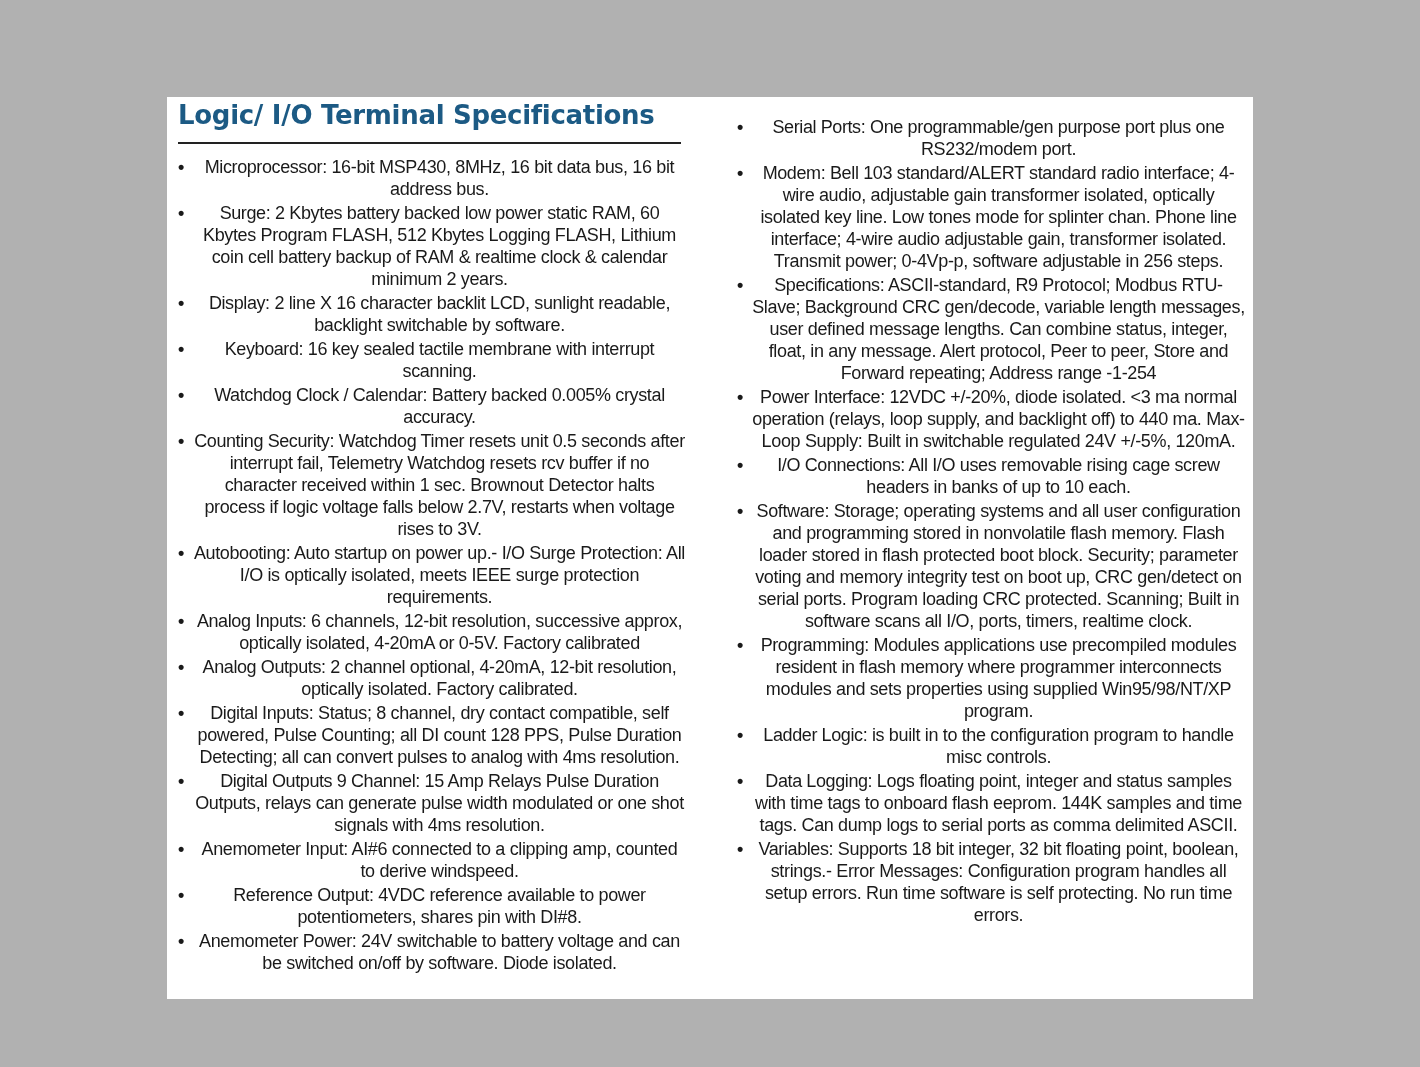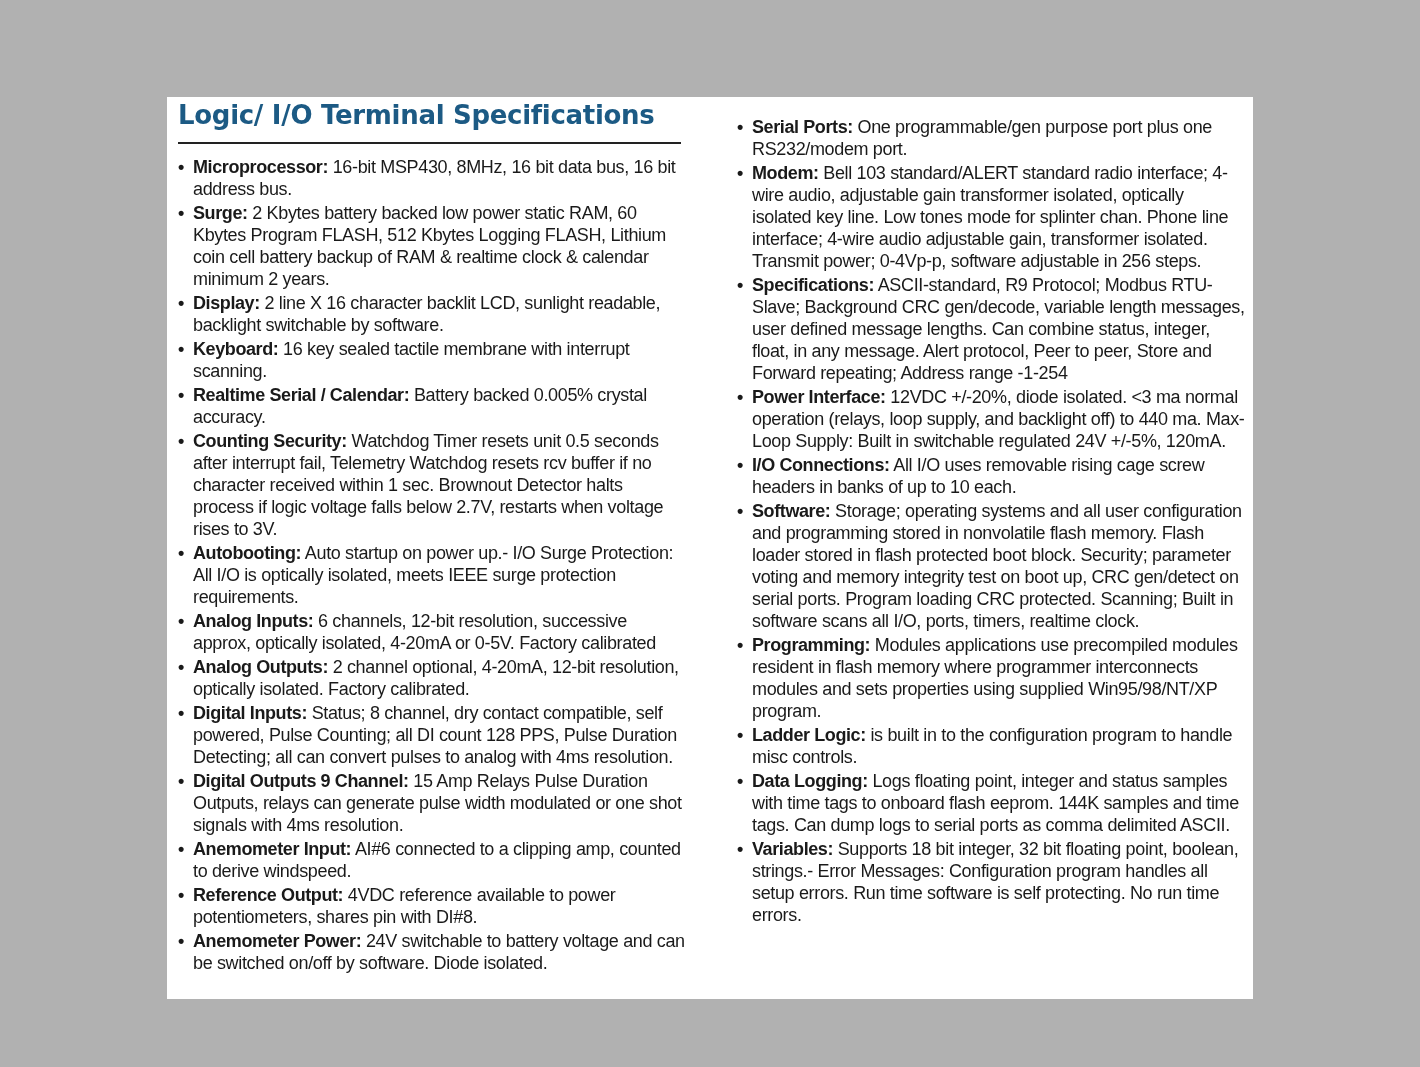--- a/index.html
+++ b/index.html
@@ -15,20 +15,21 @@
       font-family: "Liberation Sans", sans-serif;
       color: #1a1a1a;
     }
     .sheet {
       position: absolute;
       left: 167px;
       top: 97px;
       width: 1086px;
       height: 902px;
       background: #ffffff;
+      text-align: center;
     }
     .title {
       position: absolute;
       left: 11px;
       top: 3px;
       margin: 0;
       font-family: "DejaVu Sans", sans-serif;
       font-size: 26px;
       font-weight: bold;
       color: #1c5a84;
@@ -67,37 +68,37 @@
       padding-left: 17px;
       margin: 0 0 2px 0;
     }
     .bullet {
       position: absolute;
       left: 2px;
       top: 0;
       font-weight: bold;
     }
     .spec-label {
-      font-weight: bold;
+      font-weight: normal;
       letter-spacing: -0.4px;
     }
   </style>
 </head>
 <body>
 
 <div class="sheet">
   <h1 class="title">Logic/ I/O Terminal Specifications</h1>
   <div class="title-rule"></div>
 
   <ul class="col col-left">
     <li class="spec"><span class="bullet">•</span><span class="spec-label">Microprocessor:</span><span> 16-bit MSP430, 8MHz, 16 bit data  bus, 16 bit address bus.</span></li>
     <li class="spec"><span class="bullet">•</span><span class="spec-label">Surge:</span><span> 2 Kbytes battery backed low power static RAM, 60 Kbytes Program FLASH, 512 Kbytes  Logging FLASH, Lithium coin cell battery backup of  RAM &amp; realtime clock &amp; calendar minimum 2 years.</span></li>
     <li class="spec"><span class="bullet">•</span><span class="spec-label">Display:</span><span> 2 line X 16 character backlit LCD,  sunlight readable, backlight switchable by software.</span></li>
     <li class="spec"><span class="bullet">•</span><span class="spec-label">Keyboard:</span><span> 16 key sealed tactile membrane with interrupt scanning.</span></li>
-    <li class="spec"><span class="bullet">•</span><span class="spec-label">Realtime Serial / Calendar:</span><span> Battery backed  0.005% crystal accuracy.</span></li>
+    <li class="spec"><span class="bullet">•</span><span class="spec-label">Watchdog Clock / Calendar:</span><span> Battery backed  0.005% crystal accuracy.</span></li>
     <li class="spec"><span class="bullet">•</span><span class="spec-label">Counting Security:</span><span>  Watchdog Timer resets unit 0.5 seconds after interrupt fail, Telemetry Watchdog  resets rcv buffer if no character received within 1 sec.  Brownout Detector halts process if logic voltage falls  below 2.7V, restarts when voltage rises to 3V.</span></li>
     <li class="spec"><span class="bullet">•</span><span class="spec-label">Autobooting:</span><span> Auto startup on power up.- I/O Surge Protection: All I/O is optically isolated, meets IEEE surge protection requirements.</span></li>
     <li class="spec"><span class="bullet">•</span><span class="spec-label">Analog Inputs:</span><span> 6 channels, 12-bit resolution, successive approx, optically isolated, 4-20mA or   0-5V. Factory calibrated</span></li>
     <li class="spec"><span class="bullet">•</span><span class="spec-label">Analog Outputs:</span><span> 2 channel optional, 4-20mA, 12-bit resolution, optically isolated. Factory calibrated.</span></li>
     <li class="spec"><span class="bullet">•</span><span class="spec-label">Digital Inputs:</span><span> Status; 8 channel, dry contact  compatible, self powered, Pulse Counting; all DI count 128 PPS, Pulse Duration Detecting; all can  convert pulses to analog with 4ms resolution.</span></li>
     <li class="spec"><span class="bullet">•</span><span class="spec-label">Digital Outputs 9 Channel:</span><span> 15 Amp Relays Pulse  Duration Outputs, relays can generate pulse width  modulated or one shot signals with 4ms resolution.</span></li>
     <li class="spec"><span class="bullet">•</span><span class="spec-label">Anemometer Input:</span><span> AI#6 connected to a clipping amp, counted to derive windspeed.</span></li>
     <li class="spec"><span class="bullet">•</span><span class="spec-label">Reference Output:</span><span> 4VDC reference available to power potentiometers, shares pin with DI#8.</span></li>
     <li class="spec"><span class="bullet">•</span><span class="spec-label">Anemometer Power:</span><span> 24V switchable to battery voltage and can be switched on/off by software. Diode isolated.</span></li>
   </ul>

